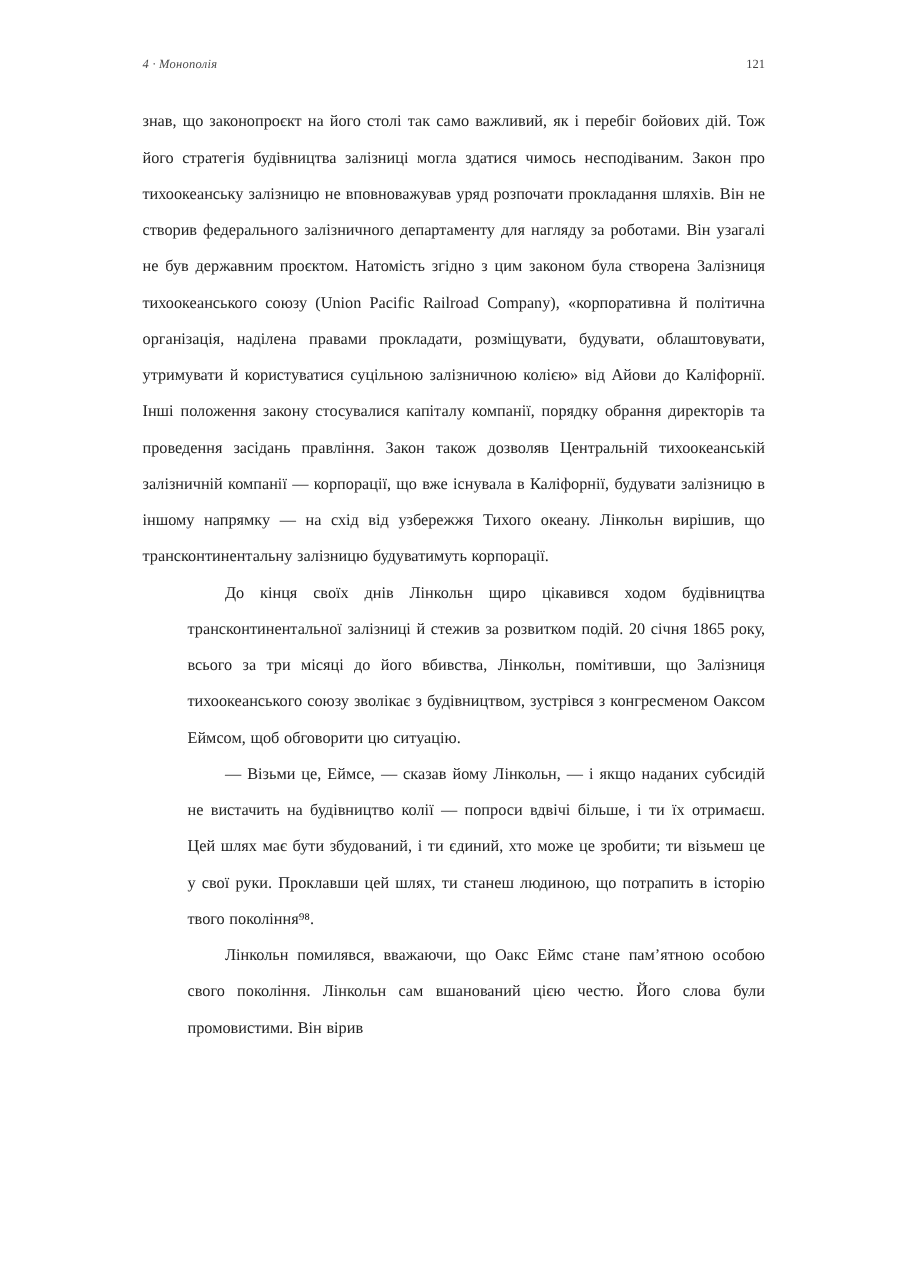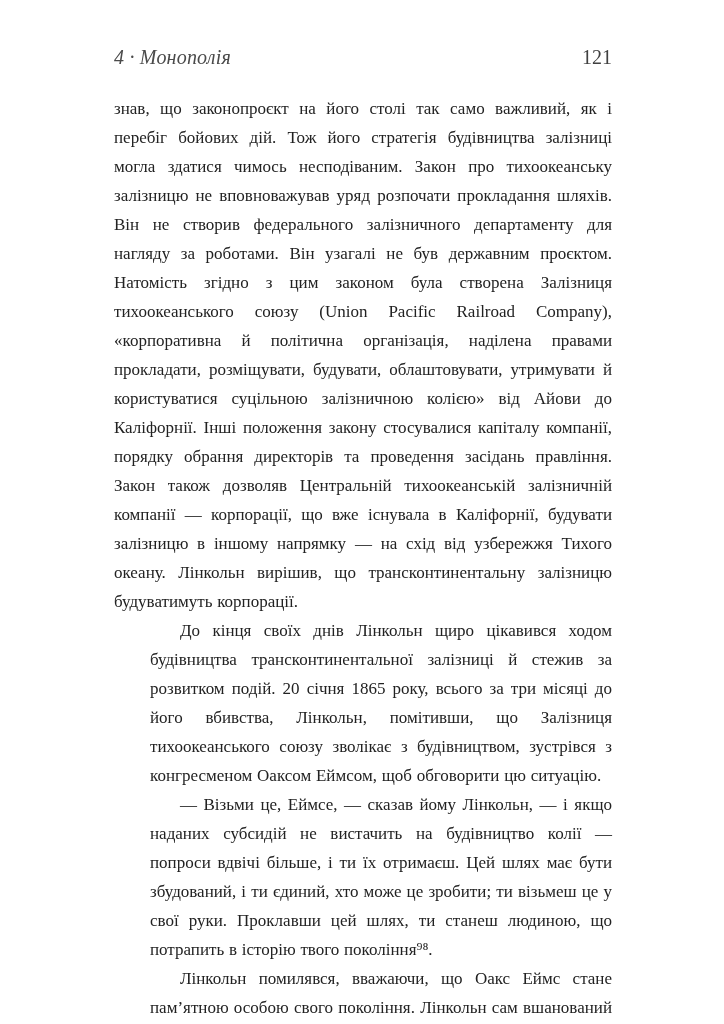--- a/index.html
+++ b/index.html
@@ -18,35 +18,35 @@
     box-sizing: border-box;
     width: 724px;
     height: 1024px;
     padding: 46px 112px 0 114px;
     background: #ffffff;
   }
   .running-head {
     display: flex;
     justify-content: space-between;
     align-items: flex-end;
-    font-size: 20px;
+    font-size: 10px;
     color: #4a4a4a;
     margin-bottom: 25px;
   }
   .running-head .chapter {
     font-style: italic;
     letter-spacing: 0.2px;
   }
   .running-head .page-number {
     font-style: normal;
     color: #404040;
   }
   .body-text p {
     margin: 0;
-    font-size: 17px;
+    font-size: 13px;
     line-height: 29px;
     text-align: justify;
     text-indent: 0;
     hyphens: auto;
     -webkit-hyphens: auto;
     word-spacing: 0.5px;
   }
   .body-text p.indent {
     text-indent: 30px;
     margin-left: 36px;

